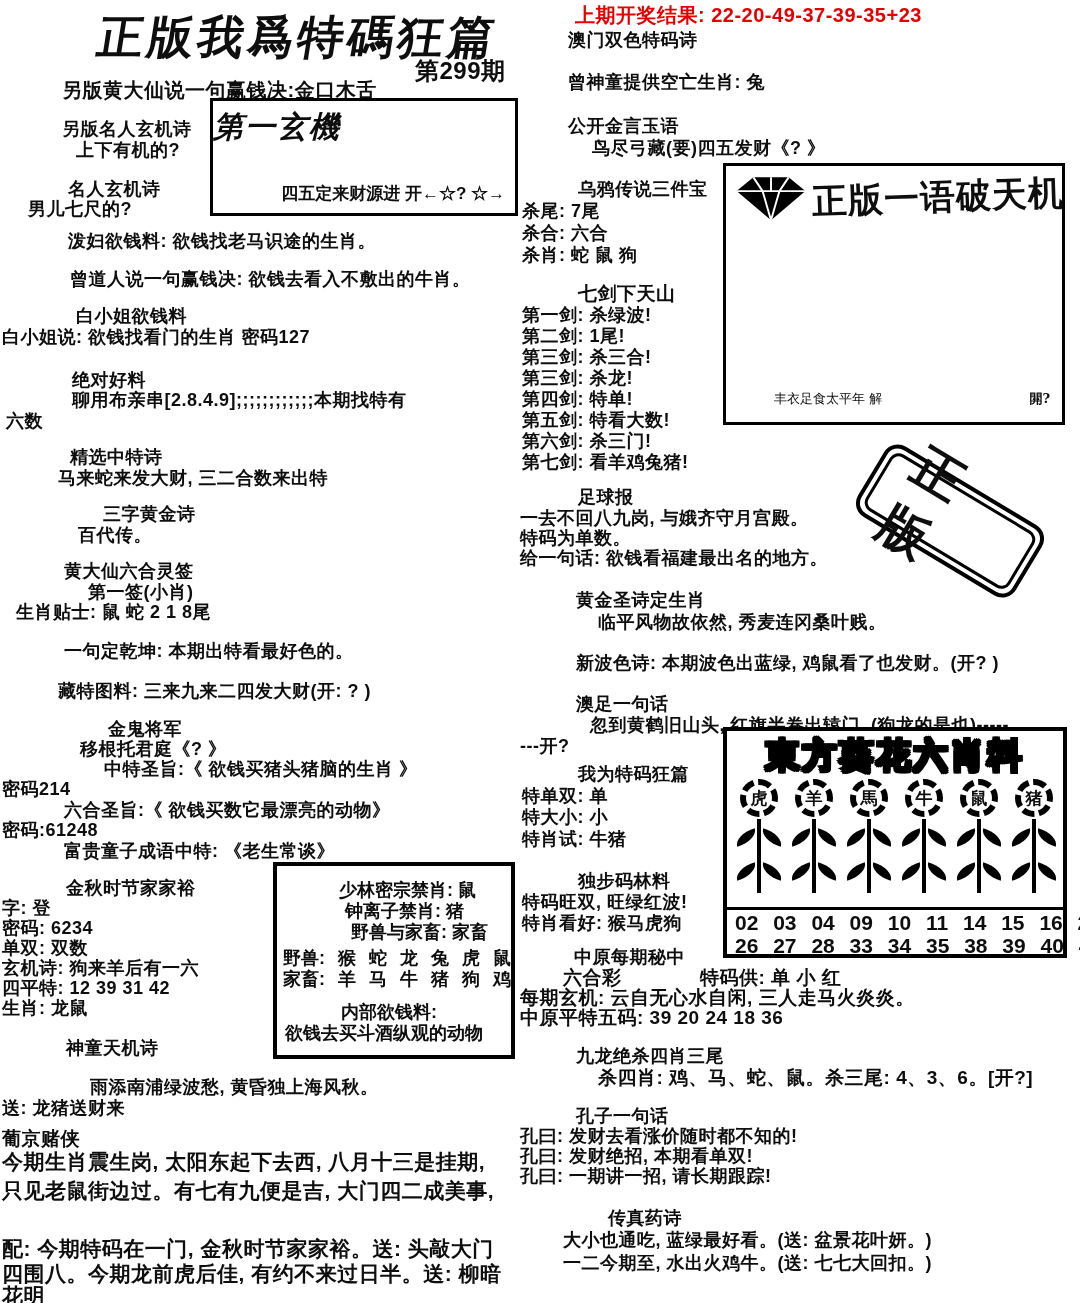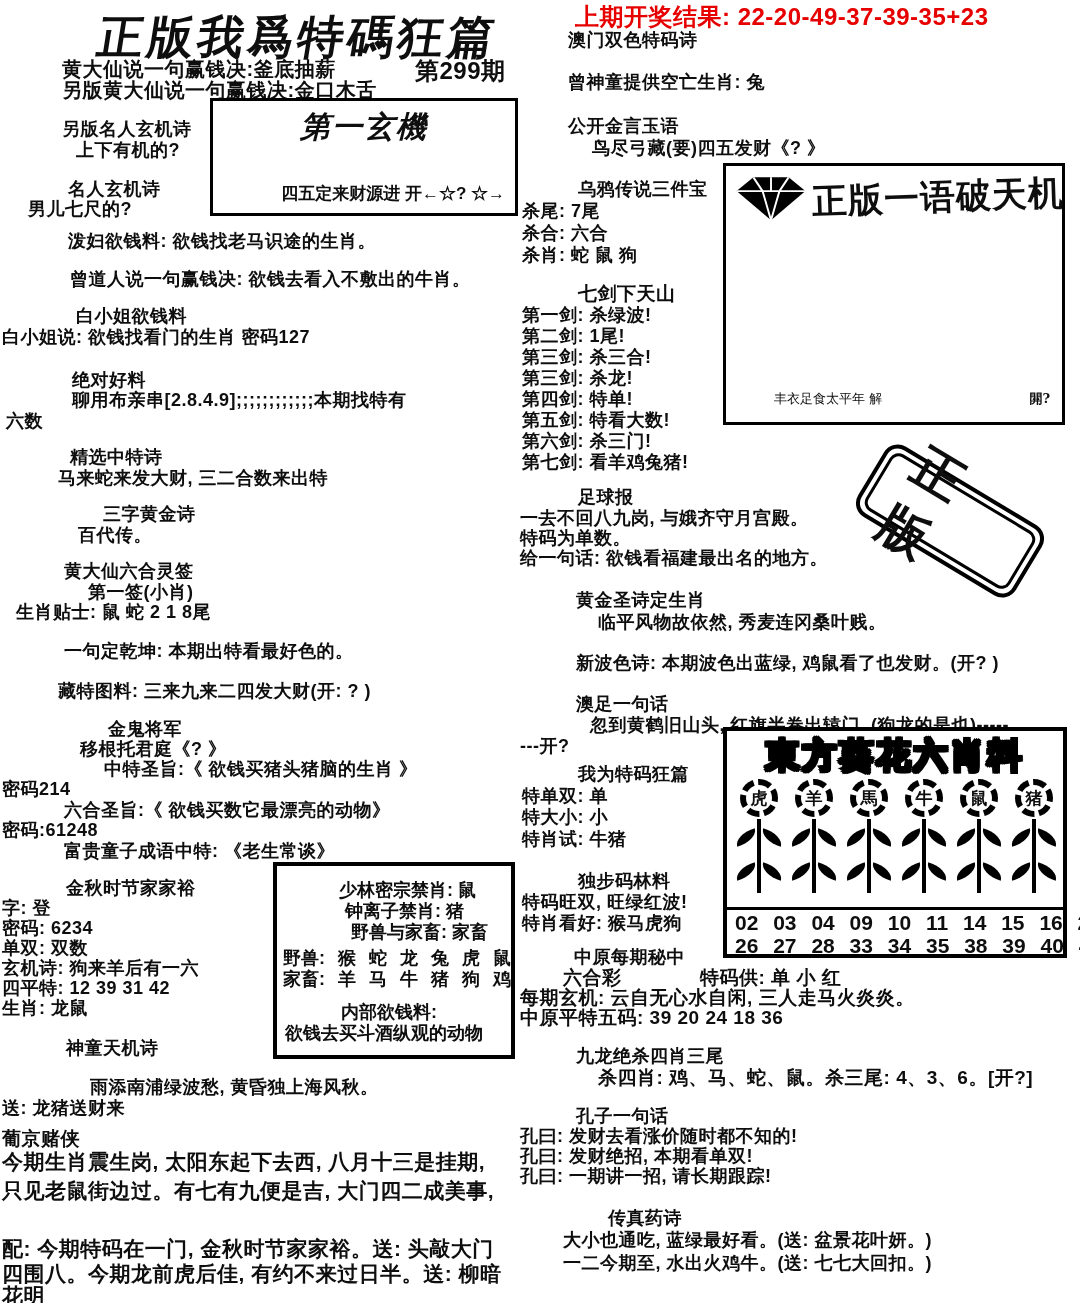--- a/index.html
+++ b/index.html
@@ -3,21 +3,21 @@
 <meta charset="utf-8">
 <style>
   html,body{margin:0;padding:0;background:#fff}
   .page{position:relative;width:1080px;height:1303px;background:#fff;overflow:hidden;
         font-family:"Liberation Sans",sans-serif;color:#0e0e0e}
   .t{position:absolute;white-space:nowrap;font-weight:700;font-size:18px;line-height:1.12;letter-spacing:.5px}
   .red{color:#e60000}
   .big-title{font-size:46px;font-weight:900;transform:skewX(-9deg);letter-spacing:4px}
   .box{position:absolute;border:3px solid #000;box-sizing:border-box;background:#fff}
   .box4{border-width:4px}
-  .xuanji-title{left:0;right:0;text-align:center;top:6px;font-size:30px;font-style:italic;font-weight:900;position:absolute;letter-spacing:2px}
+  .xuanji-title{left:0;right:0;top:6px;font-size:30px;font-style:italic;font-weight:900;position:absolute;letter-spacing:2px}
   .xuanji-bottom{position:absolute;right:10px;bottom:8px;font-size:17px;font-weight:700;white-space:nowrap}
   .boxline{position:absolute;white-space:nowrap;font-weight:700;font-size:18px}
   .potianji-title{position:absolute;left:86px;top:8px;font-family:"DejaVu Serif",serif;font-weight:900;
         font-size:35px;letter-spacing:1px;transform:rotate(-2deg);white-space:nowrap}
   .potianji-small{position:absolute;left:48px;top:224px;font-size:13px;font-family:"DejaVu Serif",serif;font-weight:400;white-space:nowrap}
   .potianji-open{position:absolute;right:12px;top:224px;font-size:13px;font-family:"DejaVu Serif",serif;font-weight:700}
   .stamp{position:absolute;left:858px;top:480px;width:184px;height:82px;transform:rotate(31deg);
         border:4px solid #000;border-radius:16px;padding:4px;box-sizing:border-box;background:#fff}
   .stamp-inner{width:100%;height:100%;border:3px solid #000;border-radius:10px;box-sizing:border-box;
         display:flex;align-items:center;justify-content:center;font-size:50px;font-weight:900;letter-spacing:26px;padding-left:22px}
@@ -36,23 +36,22 @@
   .leaf.ld{left:28px;top:88px;border-radius:0 100% 0 100%;transform:rotate(16deg)}
   .numline{position:absolute;font-size:21px;font-weight:900;word-spacing:9px;white-space:nowrap;left:8px}
   .sep{position:absolute;left:0;right:0;top:176px;border-top:3px solid #000}
   .sp8{word-spacing:8px}
 </style>
 </head>
 <body>
 
 <div class="page">
 
-  <div class="t red" style="left:575px;top:4px;font-size:24px">上期开奖结果: 22-20-49-37-39-35+23</div>
+  <div class="t red" style="left:575px;top:4px;font-size:20px">上期开奖结果: 22-20-49-37-39-35+23</div>
   <div class="t big-title" style="left:98px;top:12px">正版我爲特碼狂篇</div>
-  <div class="t" style="left:62px;top:58px;font-size:20px">黄大仙说一句赢钱决:釜底抽薪</div>
   <div class="t" style="left:62px;top:79px;font-size:20px">另版黄大仙说一句赢钱决:金口木舌</div>
   <div class="t" style="left:415px;top:58px;font-size:24px">第299期</div>
 
   <div class="box" style="left:210px;top:98px;width:308px;height:118px">
     <div class="xuanji-title">第一玄機</div>
     <div class="xuanji-bottom">四五定来财源进 开←☆? ☆→</div>
   </div>
 
   <div class="t" style="left:62px;top:119px">另版名人玄机诗</div>
   <div class="t" style="left:76px;top:140px">上下有机的?</div>

